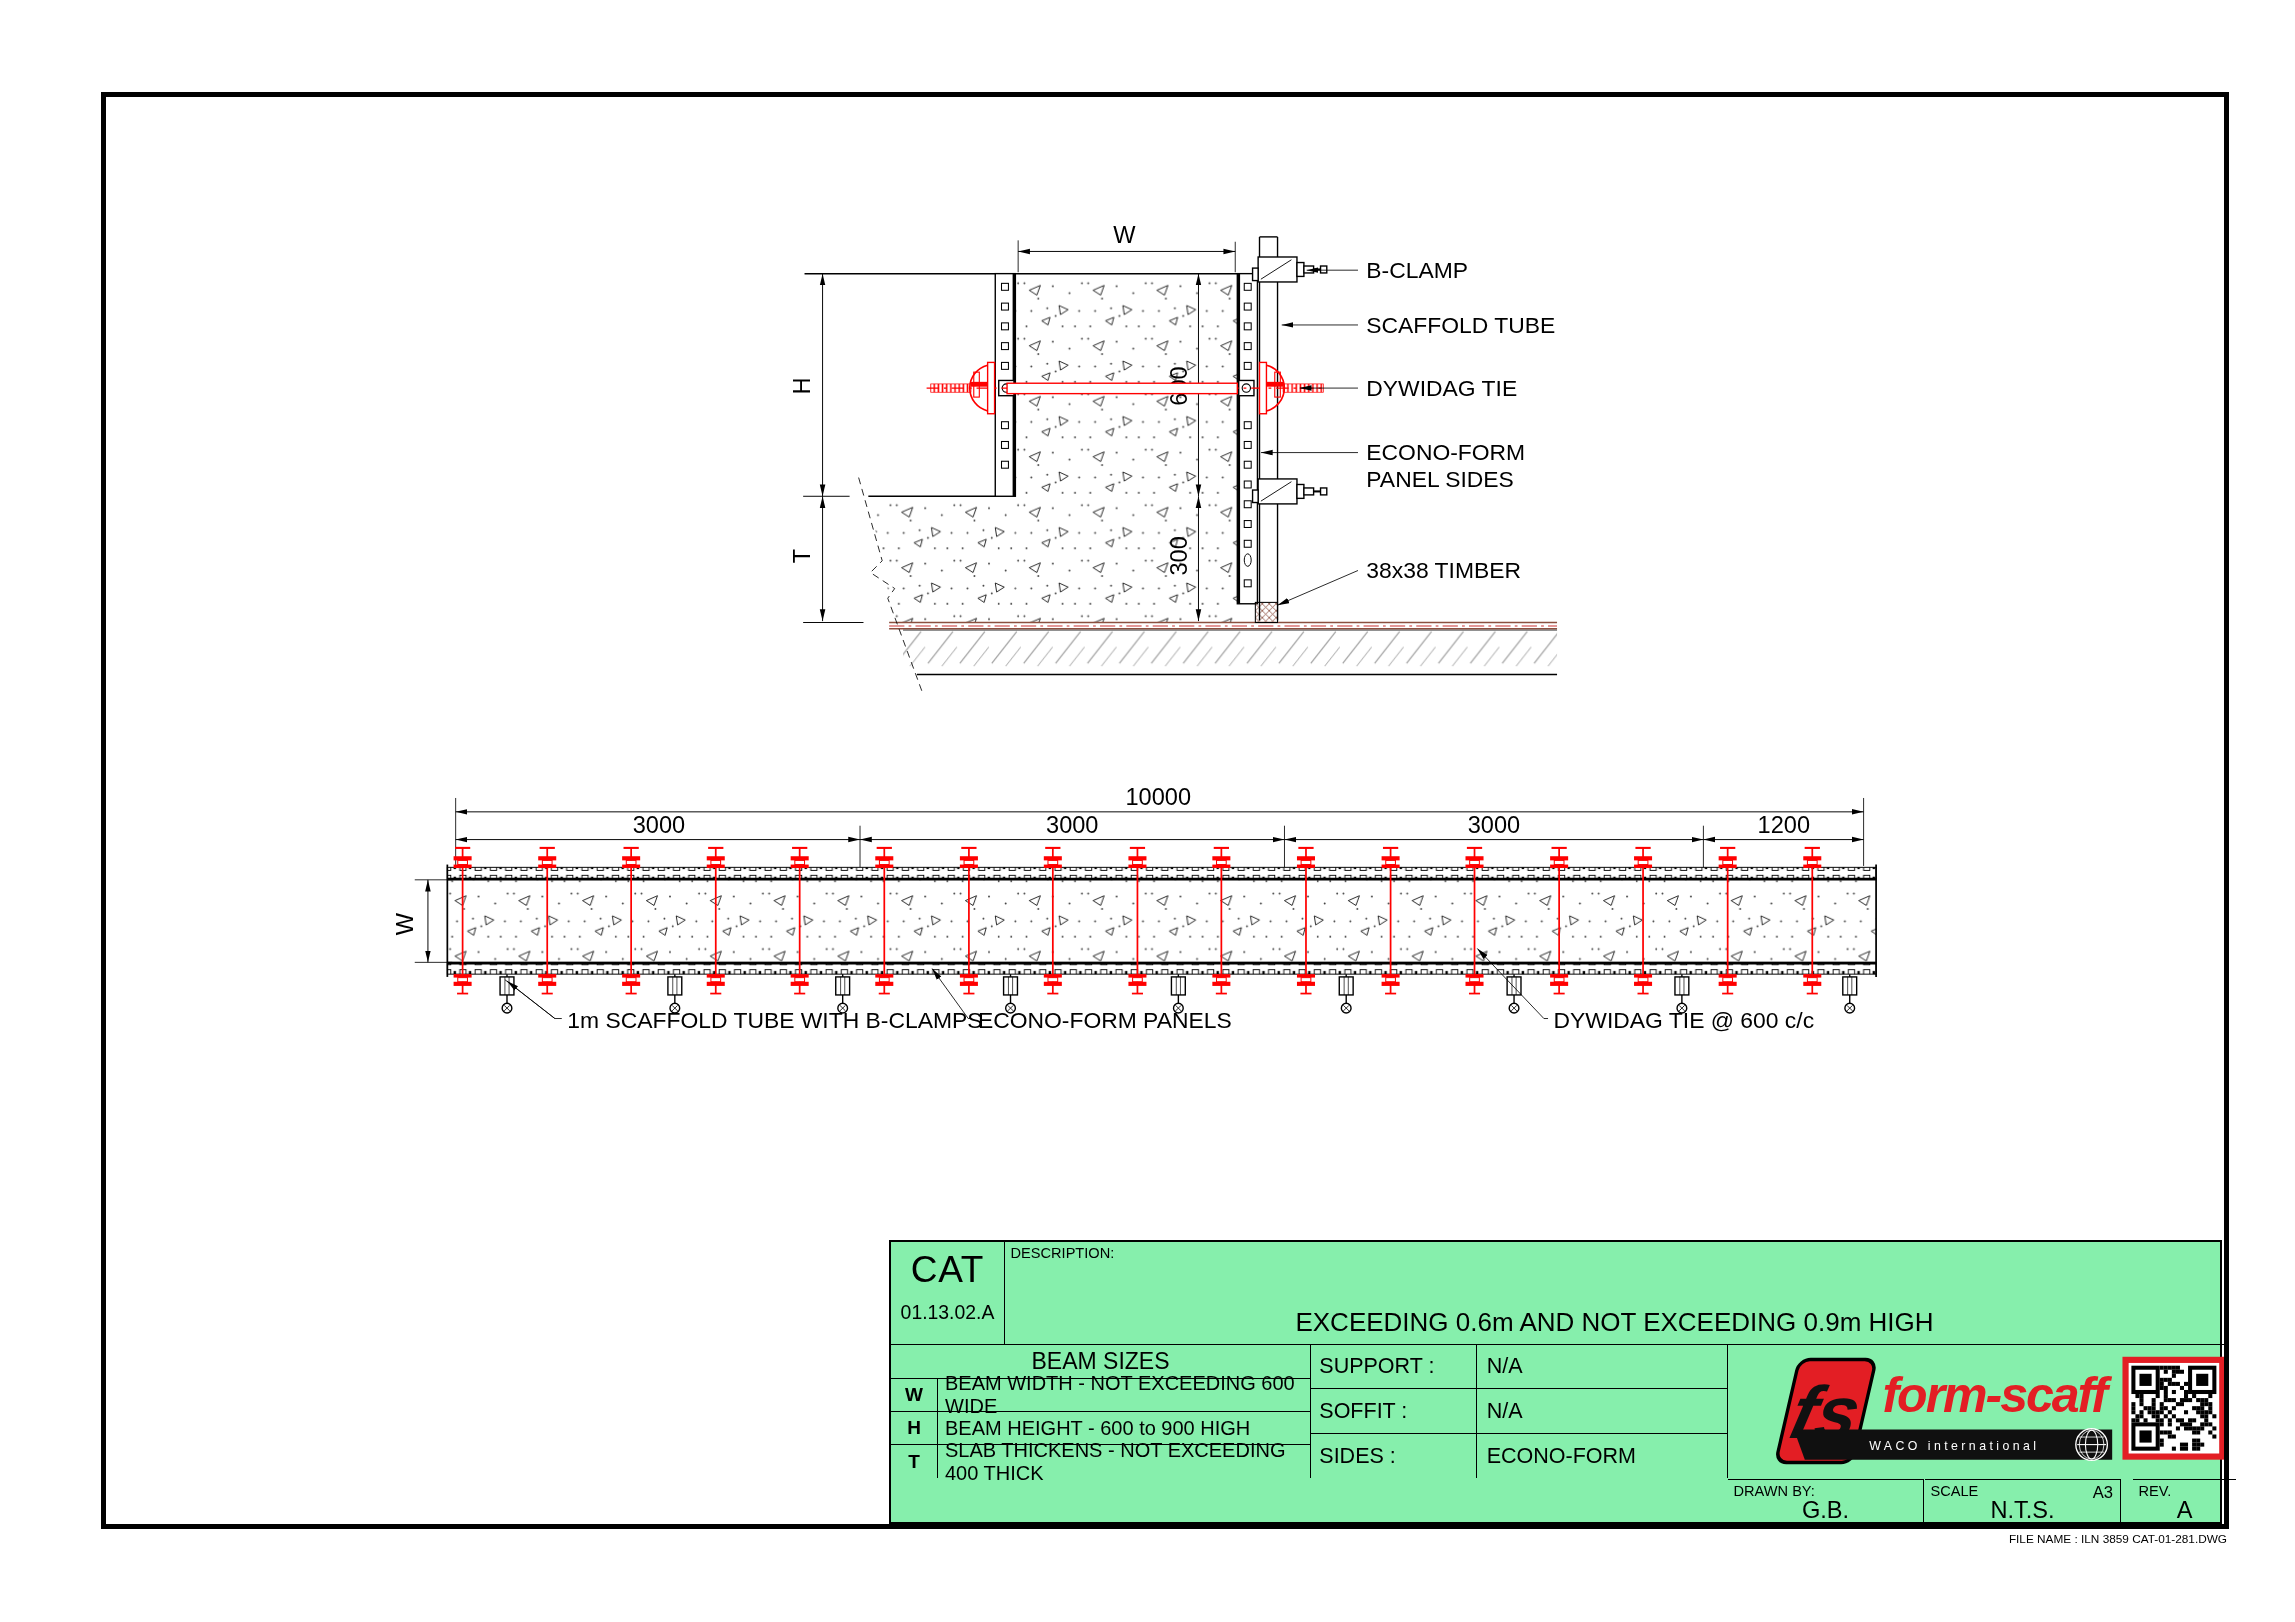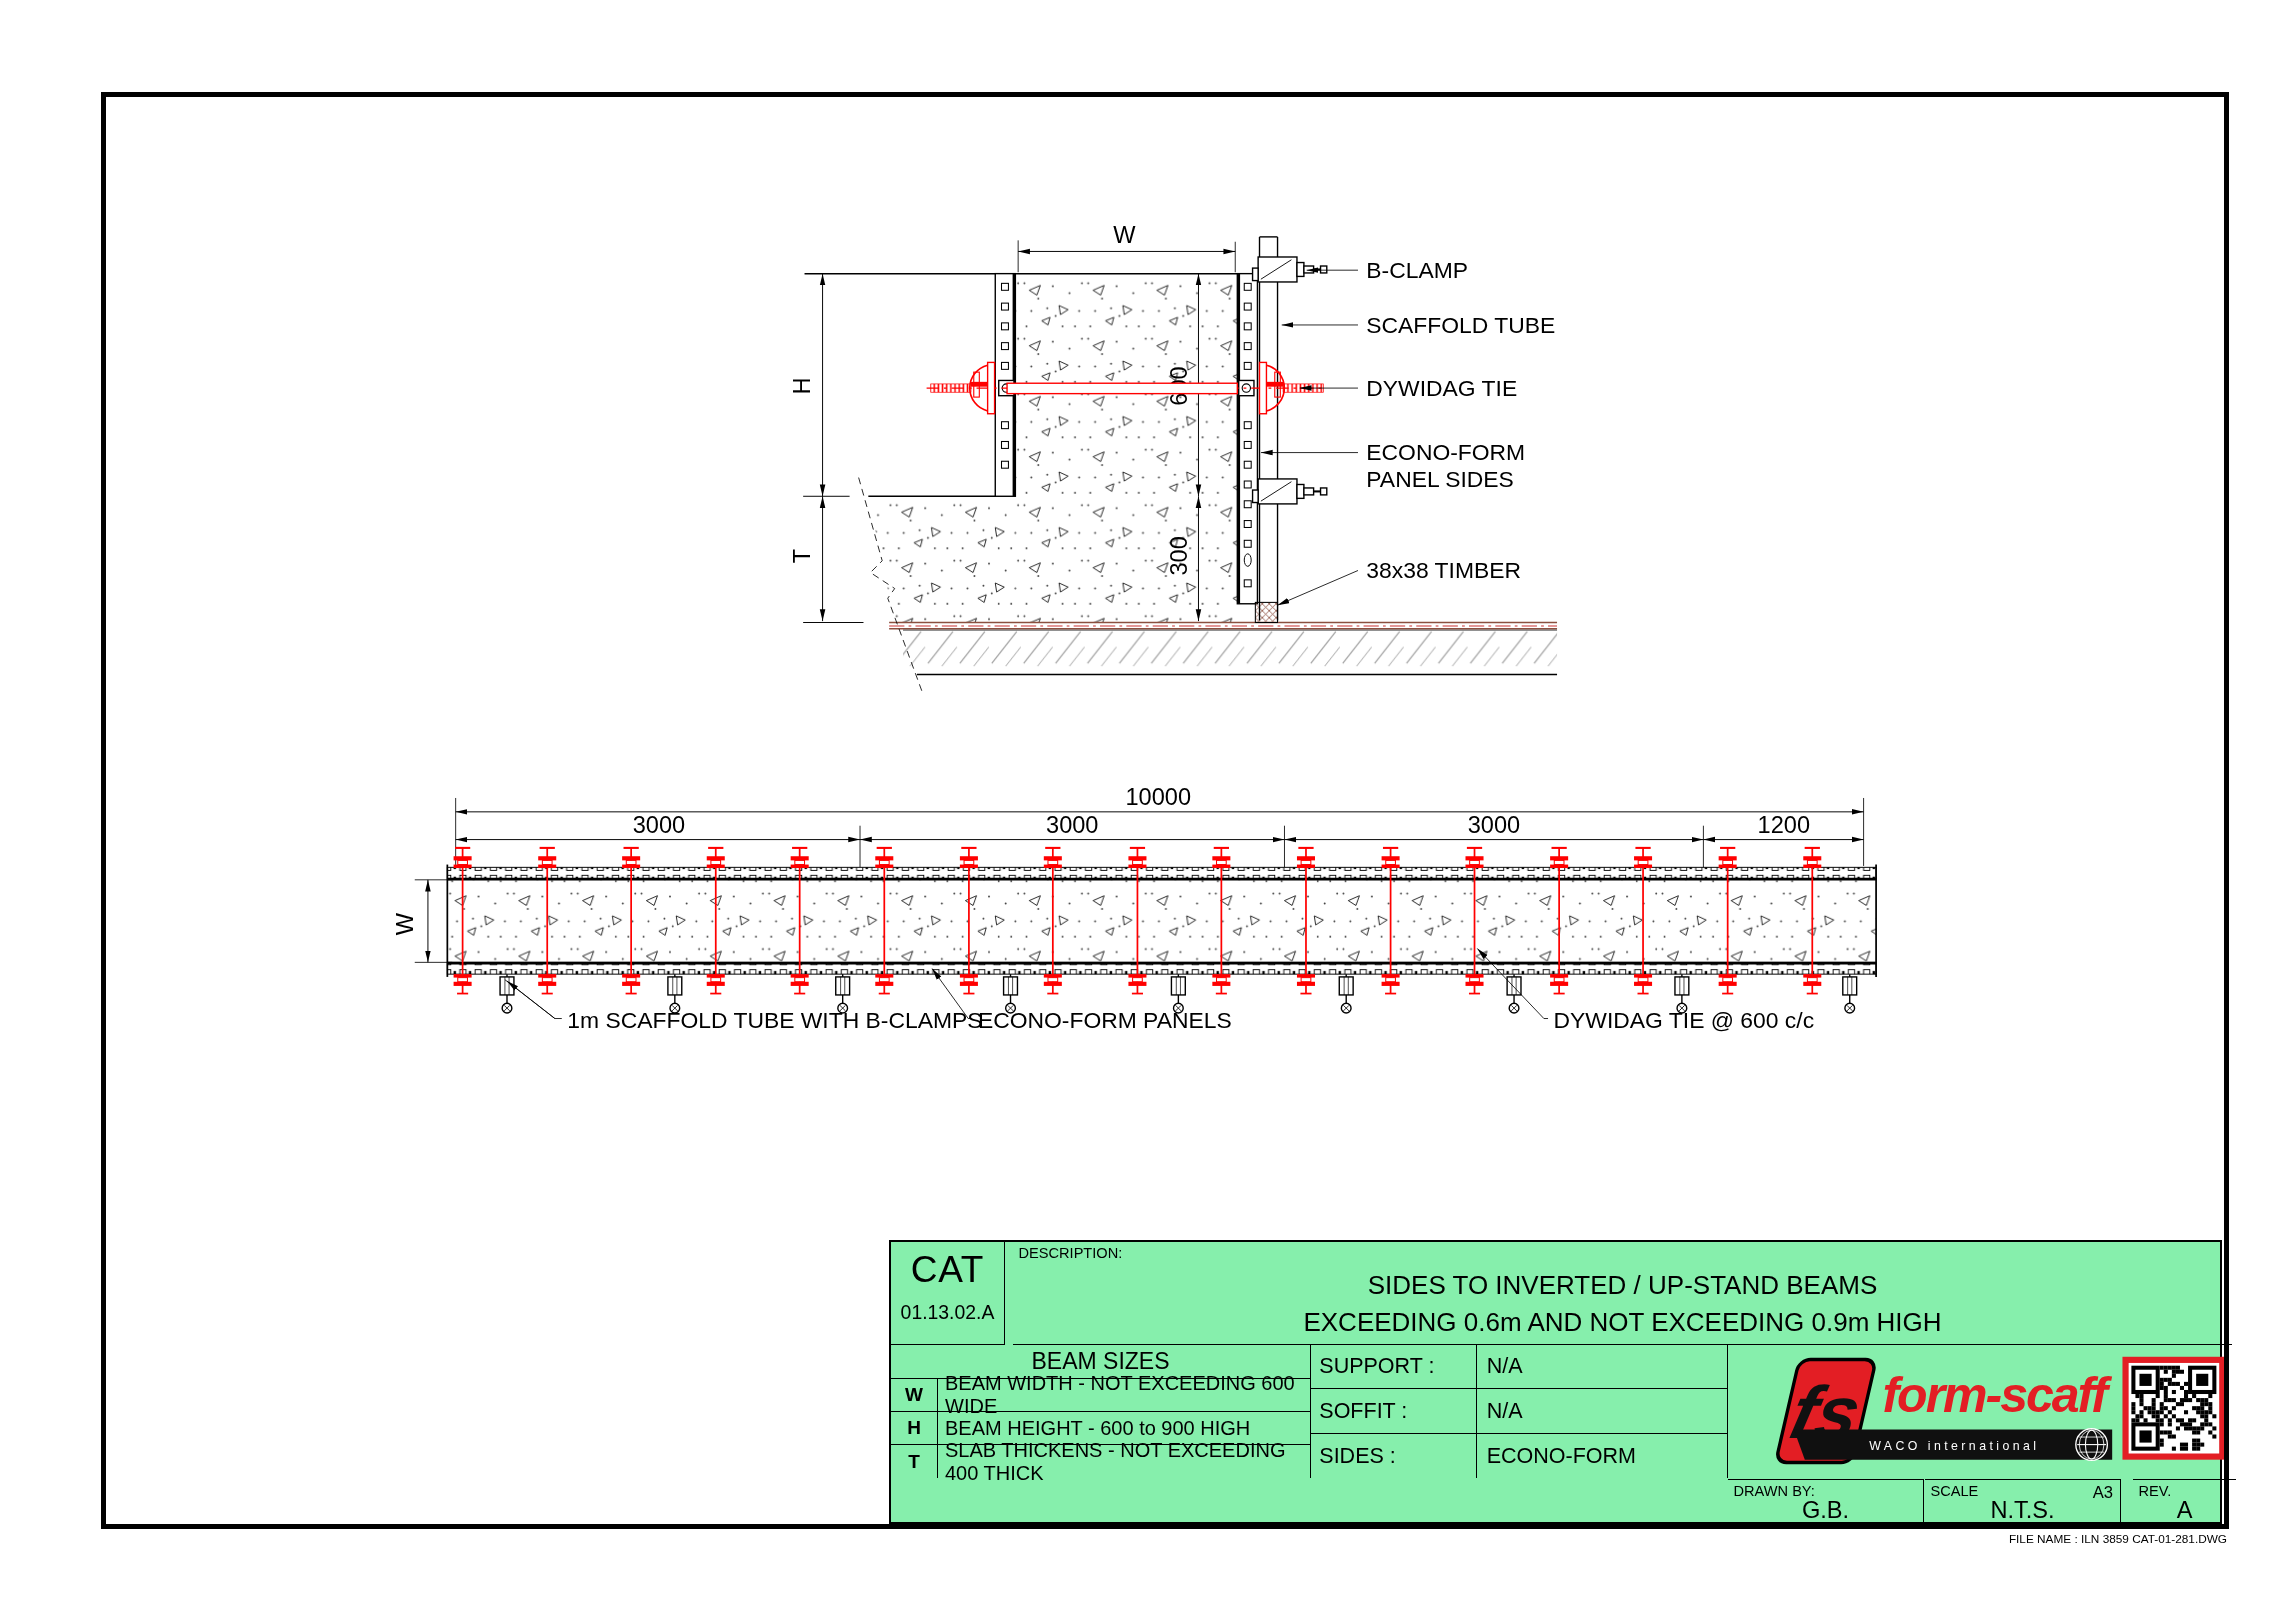--- a/index.html
+++ b/index.html
@@ -472,23 +472,22 @@
       <text x="2240" y="1481" font-size="33">DYWIDAG TIE @ 600 c/c</text>
     </g>
   </svg>
 
   <div class="tb">
 
     <div class="cell br bb" style="left:0;top:0;width:114px;height:103px;">
       <div class="cat-word">CAT</div>
       <div class="cat-no">01.13.02.A</div>
     </div>
-    <div class="cell bb" style="left:114px;top:0;width:1219px;height:103px;margin-left:8px;">
+    <div class="cell bb" style="left:114px;top:0;width:1219px;height:103px;">
       <div class="desc-label">DESCRIPTION:</div>
-      <div class="desc-l1">SIDES TO INVERTED / UP-STAND BEAMS</div>
       <div class="desc-l2">EXCEEDING 0.6m AND NOT EXCEEDING 0.9m HIGH</div>
     </div>
 
     <div class="cell br bb" style="left:0;top:103px;width:420px;height:34px;">
       <div class="bs-title">BEAM SIZES</div>
     </div>
     <div class="cell br bb" style="left:0;top:137px;width:420px;height:33px;">
       <div class="bs-letter">W</div>
       <div class="bs-desc">BEAM WIDTH - NOT EXCEEDING 600 WIDE</div>
     </div>

